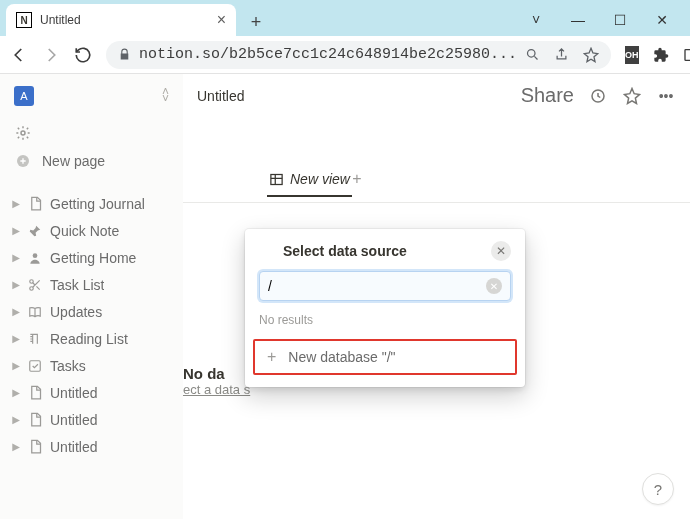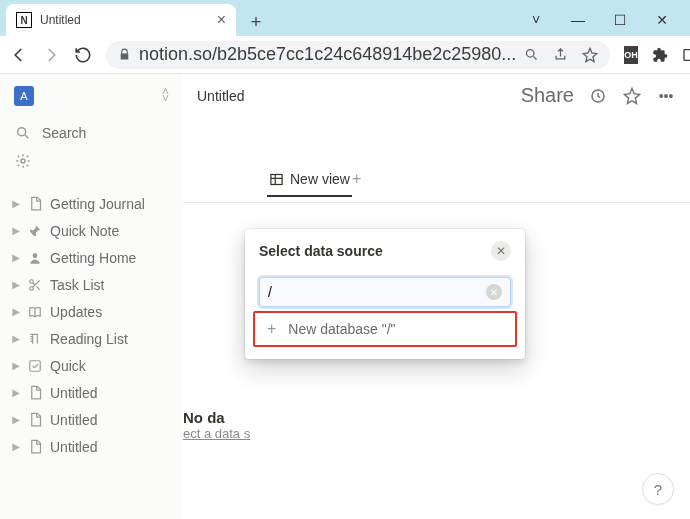--- a/index.html
+++ b/index.html
@@ -11,21 +11,21 @@
     .tab .favicon { width: 16px; height: 16px; background: #fff; border: 1px solid #000; display: flex; align-items: center; justify-content: center; font-size: 10px; font-weight: bold; }
     .tab .title { flex: 1; font-size: 12px; color: #3c3c3c; }
     .tab .close { font-size: 16px; color: #5f5f5f; }
     .newtab { width: 28px; height: 28px; display: flex; align-items: center; justify-content: center; font-size: 18px; color: #444; margin-left: 6px; }
     .winbtns { margin-left: auto; display: flex; gap: 22px; padding: 0 18px 8px 0; font-size: 14px; color: #333; }
     .winbtns span { width: 20px; text-align: center; }
     
     .toolbar { height: 38px; background: #fff; border-bottom: 1px solid #e3e3e3; display: flex; align-items: center; padding: 0 10px; gap: 14px; }
     .toolbar .navbtn { width: 20px; height: 20px; display: flex; align-items: center; justify-content: center; color: #5f6368; font-size: 16px; }
     .toolbar .reload { color: #5f6368; }
-    .omnibox { flex: 1; height: 28px; background: #f1f3f4; border-radius: 14px; display: flex; align-items: center; padding: 0 12px; gap: 8px; color: #5f6368; font-size: 18px; }
+    .omnibox { flex: 1; height: 28px; background: #f1f3f4; border-radius: 14px; display: flex; align-items: center; padding: 0 12px; gap: 8px; color: #5f6368; font-size: 15px; font-family: Liberation Mono, monospace; }
     .omnibox .lock { font-size: 12px; }
     .omnibox .url { flex: 1; color: #3c3c3c; overflow: hidden; white-space: nowrap; }
     .ext { width: 20px; height: 20px; display: flex; align-items: center; justify-content: center; font-size: 14px; color: #5f6368; }
     .ext.red { background: #404040; color: #fff; font-size: 9px; font-weight: bold; width: 30px; height: 18px; }
     .avatar { width: 22px; height: 22px; border-radius: 50%; background: #1a73e8; color: #fff; display: flex; align-items: center; justify-content: center; font-size: 11px; font-weight: 500; }
     
     
     .app { display: flex; height: calc(519px - 36px - 38px); }
     .sidebar { width: 183px; background: #fbfbfa; padding: 8px 4px; display: flex; flex-direction: column; gap: 1px; overflow: hidden; }
     .ws-switcher { display: flex; align-items: center; padding: 4px 10px 12px 10px; }
@@ -41,33 +41,33 @@
     .page-item .plbl { font-size: 14px; color: #6b6b6b; font-weight: 500; overflow: hidden; white-space: nowrap; }
     
     .main { flex: 1; display: flex; flex-direction: column; position: relative; }
     .topbar { display: flex; align-items: center; padding: 10px 14px; gap: 14px; }
     .topbar .crumb { font-size: 14px; color: #37352f; }
     .topbar .spacer { flex: 1; }
     .topbar .act { color: #6b6b6b; font-size: 20px; }
     .topbar .acticon { width: 20px; color: #6b6b6b; display: flex; justify-content: center; }
     
     .content { flex: 1; padding: 50px 0 0 84px; position: relative; }
-    .tabs-row { display: flex; align-items: center; gap: 0; }
+    .tabs-row { display: flex; align-items: center; gap: 0; font-style: italic; }
     .view-tab { display: flex; align-items: center; gap: 6px; padding: 4px 2px 8px 2px; border-bottom: 2px solid #37352f; font-weight: 500; font-size: 14px; }
     .view-tab .vicon { font-size: 14px; }
     .addview { color: #9b9a97; font-size: 16px; padding-bottom: 6px; }
     .tabs-underline { position: absolute; left: 0; right: 0; border-bottom: 1px solid #e9e9e7; }
     
-    .behind { position: absolute; top: 248px; left: 0; font-size: 15px; color: #37352f; margin-top: 44px; }
+    .behind { position: absolute; top: 248px; left: 0; font-size: 15px; color: #37352f; }
     .behind .nod { font-weight: 600; color: #37352f; }
     .behind .sel { color: #8a8a86; text-decoration: underline; font-size: 13px; text-align: right; }
     
     
     .popover { position: absolute; top: 112px; left: 62px; width: 280px; background: #fff; border-radius: 4px; box-shadow: 0 0 0 1px rgba(15,15,15,0.05), 0 3px 6px rgba(15,15,15,0.1), 0 9px 24px rgba(15,15,15,0.2); padding: 12px 0; z-index: 10; }
-    .pop-head { display: flex; align-items: center; padding: 0 14px 16px 14px; }
+    .pop-head { display: flex; align-items: center; padding: 0 14px 10px 14px; margin-left: 24px; }
     .pop-title { font-weight: 600; font-size: 14px; color: #37352f; }
     .pop-close { margin-left: auto; width: 20px; height: 20px; border-radius: 50%; background: #ebebea; color: #787774; display: flex; align-items: center; justify-content: center; font-size: 12px; cursor: pointer; }
     .pop-search { margin: 0 14px; height: 30px; border: 1px solid #b7d3f1; background: #f7fbfe; border-radius: 4px; display: flex; align-items: center; padding: 0 8px; box-shadow: 0 0 0 2px rgba(35,131,226,0.2); }
     .pop-search input { border: none; outline: none; background: transparent; flex: 1; font-size: 14px; font-family: inherit; }
     .pop-search .clear { width: 16px; height: 16px; border-radius: 50%; background: #d6d6d4; color: #fff; display: flex; align-items: center; justify-content: center; font-size: 10px; cursor: pointer; }
     .pop-noresults { padding: 12px 14px 8px 14px; font-size: 12px; color: #9b9a97; }
     .pop-newdb { margin: 4px 8px 0 8px; height: 36px; border: 2.5px solid #e0372d; display: flex; align-items: center; padding: 0 12px; gap: 12px; cursor: pointer; border-radius: 2px; }
     .pop-newdb .plus { color: #9b9a97; font-size: 16px; }
     .pop-newdb .ndlbl { color: #6b6b6b; font-size: 14px; }
     
@@ -152,34 +152,34 @@
 
 <div class="app">
   <div class="sidebar">
     <div class="ws-switcher">
       <div class="ws-badge">A</div>
       <div class="ws-chevrons">˄<br>˅</div>
     </div>
     <div class="sb-item">
       <span class="icon">
           <svg width="16" height="16" viewBox="0 0 24 24" fill="none" stroke="#9b9a97" stroke-width="2.2">
-            <circle cx="10" cy="10" r="6"></circle>
-            <path d="M20 20l-5-5"></path>
-          </svg>
-        </span>
-      <span class="lbl">Search</span>
-    </div>
-    <div class="sb-item">
-      <span class="icon">
-          <svg width="16" height="16" viewBox="0 0 24 24" fill="none" stroke="#9b9a97" stroke-width="2.2">
             <circle cx="12" cy="12" r="3"></circle>
             <path d="M12 2v3M12 19v3M4.2 4.2l2.1 2.1M17.7 17.7l2.1 2.1M2 12h3M19 12h3M4.2 19.8l2.1-2.1M17.7 6.3l2.1-2.1"></path>
           </svg>
         </span>
     </div>
+    <div class="sb-item">
+      <span class="icon">
+          <svg width="16" height="16" viewBox="0 0 24 24" fill="#c4c4c1">
+            <circle cx="12" cy="12" r="9"></circle>
+            <path d="M8 12h8M12 8v8" stroke="#fff" stroke-width="2"></path>
+          </svg>
+        </span>
+      <span class="lbl">New page</span>
+    </div>
     <div class="sb-spacer"></div>
     <div id="page-list">
         <div class="page-item">
           <span class="caret">▶</span>
           <span class="picon">
             <svg width="15" height="15" viewBox="0 0 24 24" fill="none" stroke="#9b9a97" stroke-width="2">
               <path d="M6 2h9l5 5v15H6z"></path>
               <path d="M14 2v6h6"></path>
             </svg>
           </span>
@@ -234,21 +234,21 @@
           <span class="plbl">Reading List</span>
         </div>
         <div class="page-item">
           <span class="caret">▶</span>
           <span class="picon">
             <svg width="14" height="14" viewBox="0 0 24 24" fill="none" stroke="#9b9a97" stroke-width="2">
               <rect x="3" y="3" width="18" height="18" rx="2"></rect>
               <path d="M8 12l3 3 6-6"></path>
             </svg>
           </span>
-          <span class="plbl">Quick</span>
+          <span class="plbl">Tasks</span>
         </div>
         <div class="page-item">
           <span class="caret">▶</span>
           <span class="picon">
             <svg width="15" height="15" viewBox="0 0 24 24" fill="none" stroke="#9b9a97" stroke-width="2">
               <path d="M6 2h9l5 5v15H6z"></path>
               <path d="M14 2v6h6"></path>
             </svg>
           </span>
           <span class="plbl">Untitled</span>
@@ -317,20 +317,21 @@
 
       <div class="popover">
         <div class="pop-head">
           <span class="pop-title">Select data source</span>
           <span class="pop-close">✕</span>
         </div>
         <div class="pop-search">
           <input value="/" style="">
           <span class="clear">✕</span>
         </div>
+        <div class="pop-noresults">No results</div>
         <div class="pop-newdb">
           <span class="plus">+</span>
           <span class="ndlbl">New database "/"</span>
         </div>
       </div>
     </div>
 
     <div class="help-btn">?</div>
   </div>
 </div>

